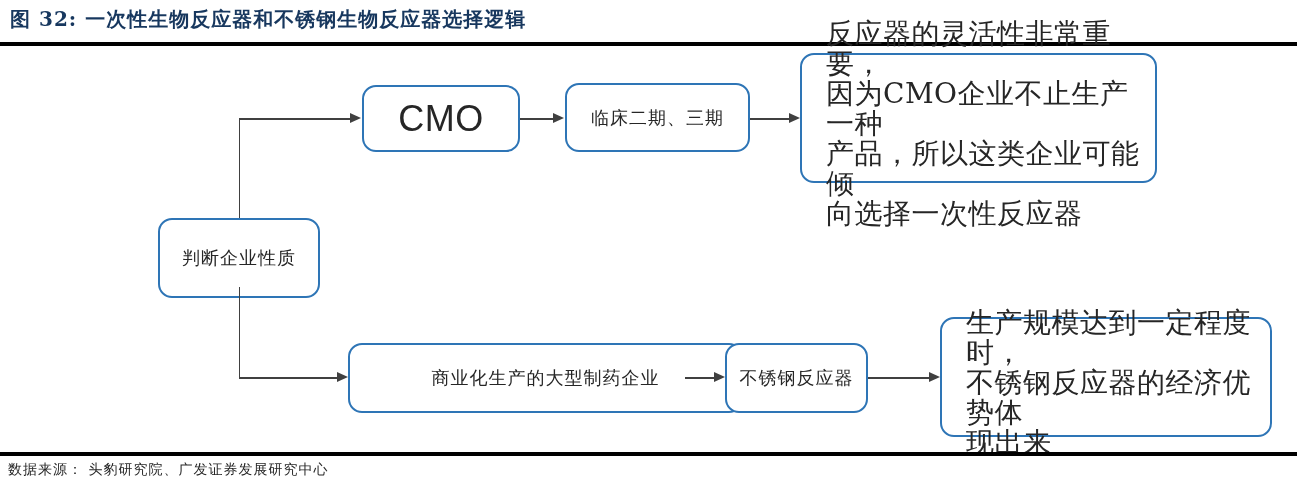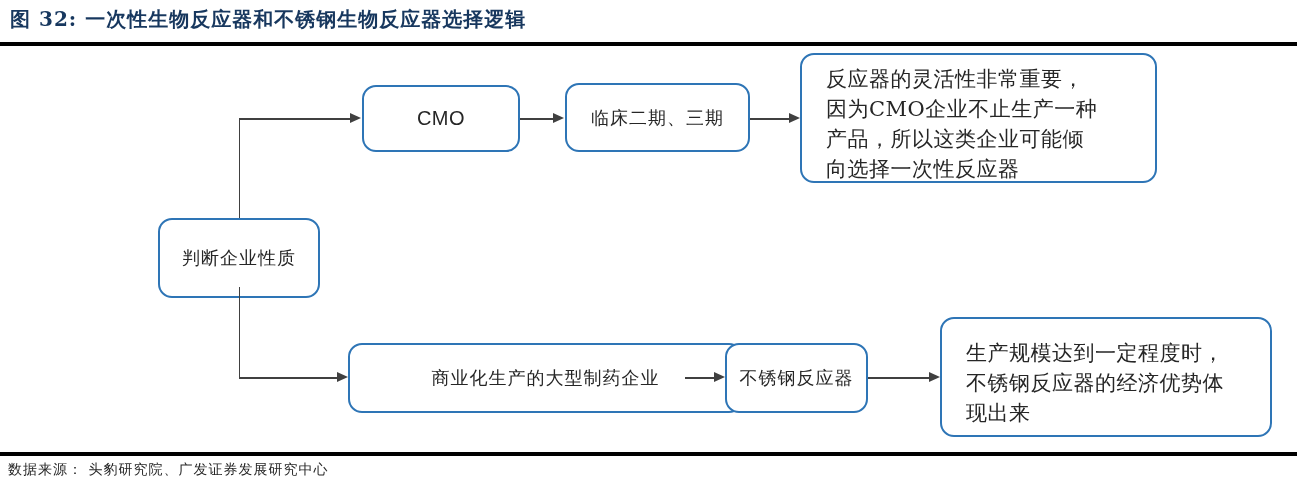--- a/index.html
+++ b/index.html
@@ -37,29 +37,29 @@
     border:2.5px solid var(--accent);
     border-radius:14px;
     background:#fff;
     color:var(--text);
     display:flex;align-items:center;justify-content:center;
     font-size:18px;
     letter-spacing:1px;
     text-align:center;
   }
   .node-root{left:158px;top:218px;width:162px;height:80px;}
-  .node-cmo{left:362px;top:85px;width:158px;height:67px;font-family:"Liberation Sans",sans-serif;font-size:20px;letter-spacing:0.5px;}
+  .node-cmo{left:362px;top:85px;width:158px;height:67px;font-family:"Liberation Sans",sans-serif;font-size:36px;letter-spacing:0.5px;}
   .node-clinical{left:565px;top:83px;width:185px;height:69px;}
   .node-pharma{left:348px;top:343px;width:395px;height:70px;}
   .node-steel{left:725px;top:343px;width:143px;height:70px;}
   .node-big{
     justify-content:flex-start;align-items:center;
     text-align:left;
     white-space:pre-line;
-    font-size:21px;line-height:30px;letter-spacing:0.5px;
+    font-size:28px;line-height:30px;letter-spacing:0.5px;
     padding:18px 8px 6px 24px;
   }
   .node-cmo-rationale{left:800px;top:53px;width:357px;height:130px;}
   .node-steel-rationale{left:940px;top:317px;width:332px;height:120px;}
   .conn{position:absolute;background:var(--line);}
   .conn-h{height:1.6px;}
   .conn-v{width:1.6px;}
   .arrow-right{
     position:absolute;width:0;height:0;
     border-top:5.5px solid transparent;

